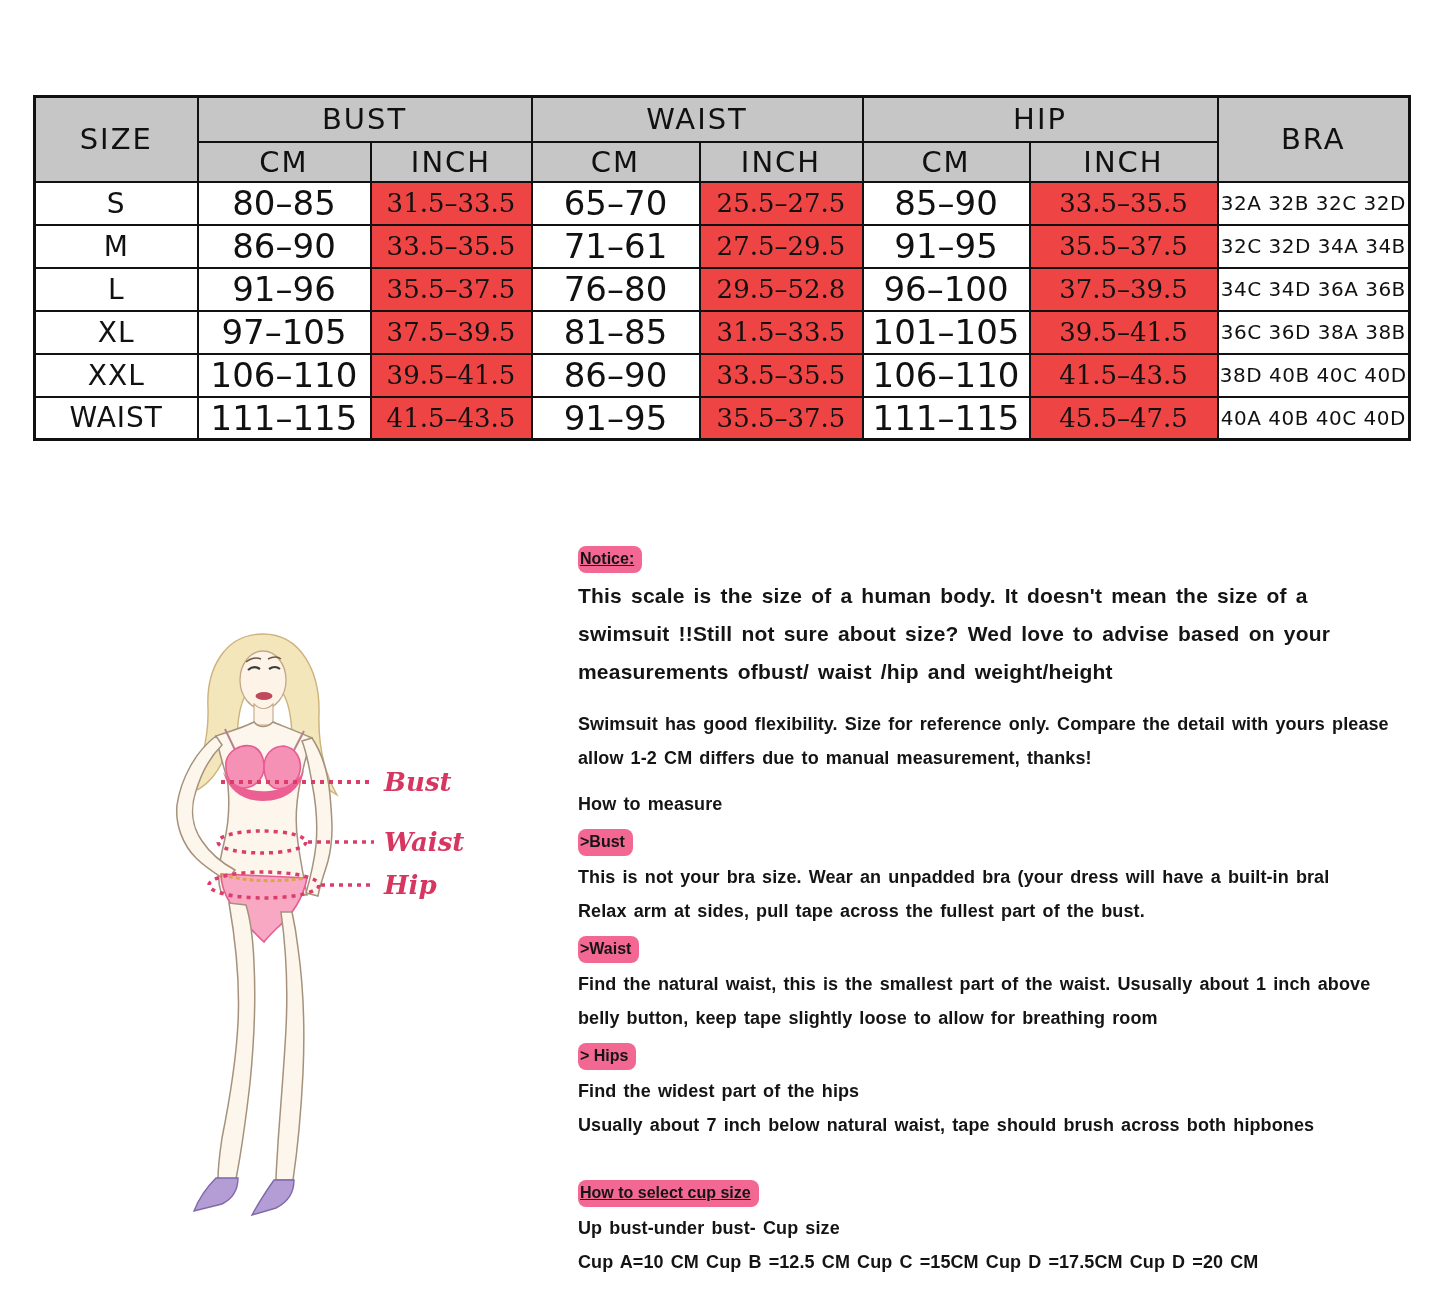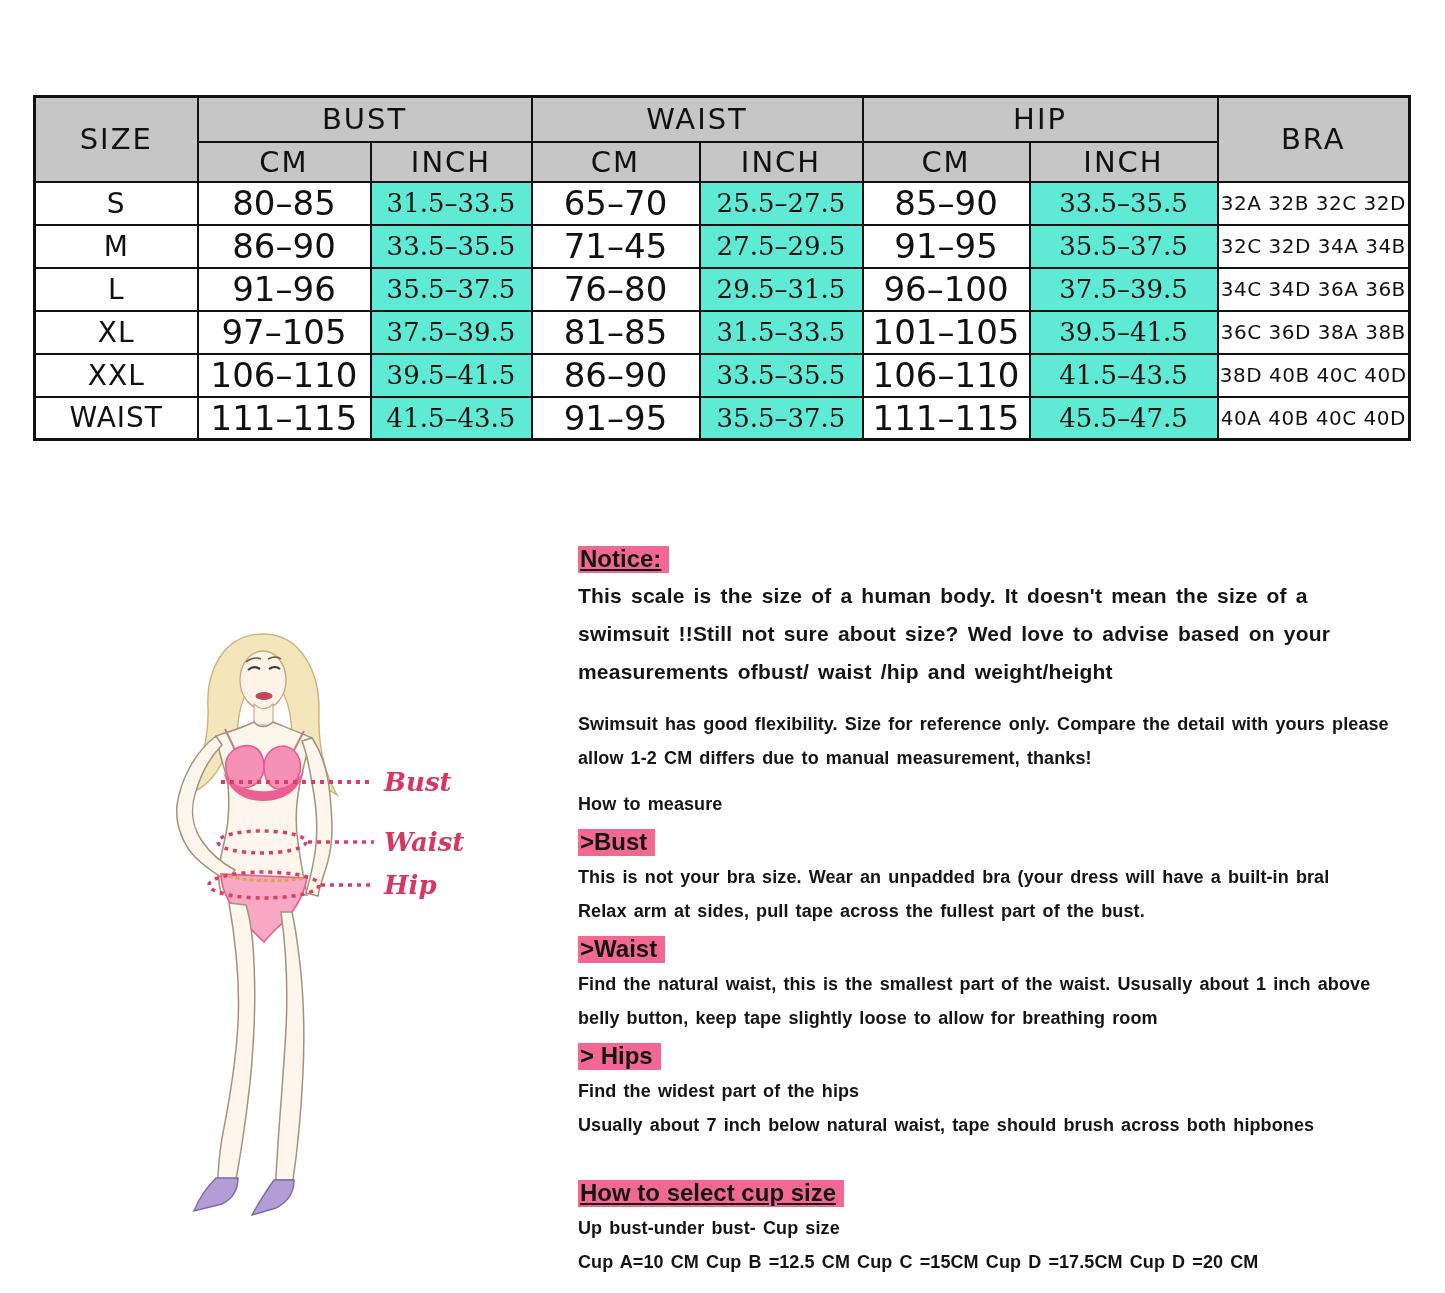--- a/index.html
+++ b/index.html
@@ -22,37 +22,37 @@
   table.size-chart thead th {
     background:#c6c6c6; font-weight:normal;
     font-family:"DejaVu Sans", sans-serif;
     font-size:29px; letter-spacing:2px;
   }
   table.size-chart thead tr.r1 { height:45px; }
   table.size-chart thead tr.r2 { height:40px; }
   table.size-chart tbody tr { height:43px; }
   td.c-size { font-size:28px; font-family:"DejaVu Sans", sans-serif; letter-spacing:1px; }
   td.c-cm   { font-size:34px; font-family:"DejaVu Sans", sans-serif; }
-  td.c-inch { font-size:26px; font-family:"DejaVu Serif", serif; background:#5eead4; }
+  td.c-inch { font-size:26px; font-family:"DejaVu Serif", serif; background:#ef4444; }
   td.c-bra  { font-size:20px; font-family:"DejaVu Sans", sans-serif; letter-spacing:0.5px;margin-top:25px; }
 
   
   .figure-wrap { position:absolute; left:88px; top:612px; width:530px; height:640px; }
   .figure-wrap svg { width:100%; height:100%; }
 
   .notes {
     position:absolute; left:578px; top:538px; width:880px;
     font-family:"Liberation Sans", sans-serif; font-weight:bold; color:#141414;
   }
   .notes .big  { font-size:21px; line-height:38px; letter-spacing:0.2px; word-spacing:3px; white-space:nowrap; }
   .notes .line { font-size:18px; line-height:34px; letter-spacing:0.1px; word-spacing:2px; white-space:nowrap; }
   .hl-row { margin:8px 0 4px; }
   .hl {
-    background:#f26892; font-size:24px; line-height:24px;
-    padding:1px 8px 2px 2px; display:inline-block;
+    background:#f26892; font-size:16px; line-height:24px;
+    padding:1px 8px 2px 2px; display:inline-block;border-radius:8px;
   }
   .u { text-decoration:underline; }
   .gap-s { height:16px; } .gap-m { height:12px; } .gap-l { height:30px; }
 </style>
 </head>
 <body>
 
 <div class="page">
 
   <table class="size-chart">
@@ -91,32 +91,32 @@
         <td class="c-cm">65–70</td>
         <td class="c-inch">25.5–27.5</td>
         <td class="c-cm">85–90</td>
         <td class="c-inch">33.5–35.5</td>
         <td class="c-bra">32A 32B 32C 32D</td>
       </tr>
       <tr>
         <td class="c-size">M</td>
         <td class="c-cm">86–90</td>
         <td class="c-inch">33.5–35.5</td>
-        <td class="c-cm">71–45</td>
+        <td class="c-cm">71–61</td>
         <td class="c-inch">27.5–29.5</td>
         <td class="c-cm">91–95</td>
         <td class="c-inch">35.5–37.5</td>
         <td class="c-bra">32C 32D 34A 34B</td>
       </tr>
       <tr>
         <td class="c-size">L</td>
         <td class="c-cm">91–96</td>
         <td class="c-inch">35.5–37.5</td>
         <td class="c-cm">76–80</td>
-        <td class="c-inch">29.5–31.5</td>
+        <td class="c-inch">29.5–52.8</td>
         <td class="c-cm">96–100</td>
         <td class="c-inch">37.5–39.5</td>
         <td class="c-bra">34C 34D 36A 36B</td>
       </tr>
       <tr>
         <td class="c-size">XL</td>
         <td class="c-cm">97–105</td>
         <td class="c-inch">37.5–39.5</td>
         <td class="c-cm">81–85</td>
         <td class="c-inch">31.5–33.5</td>

